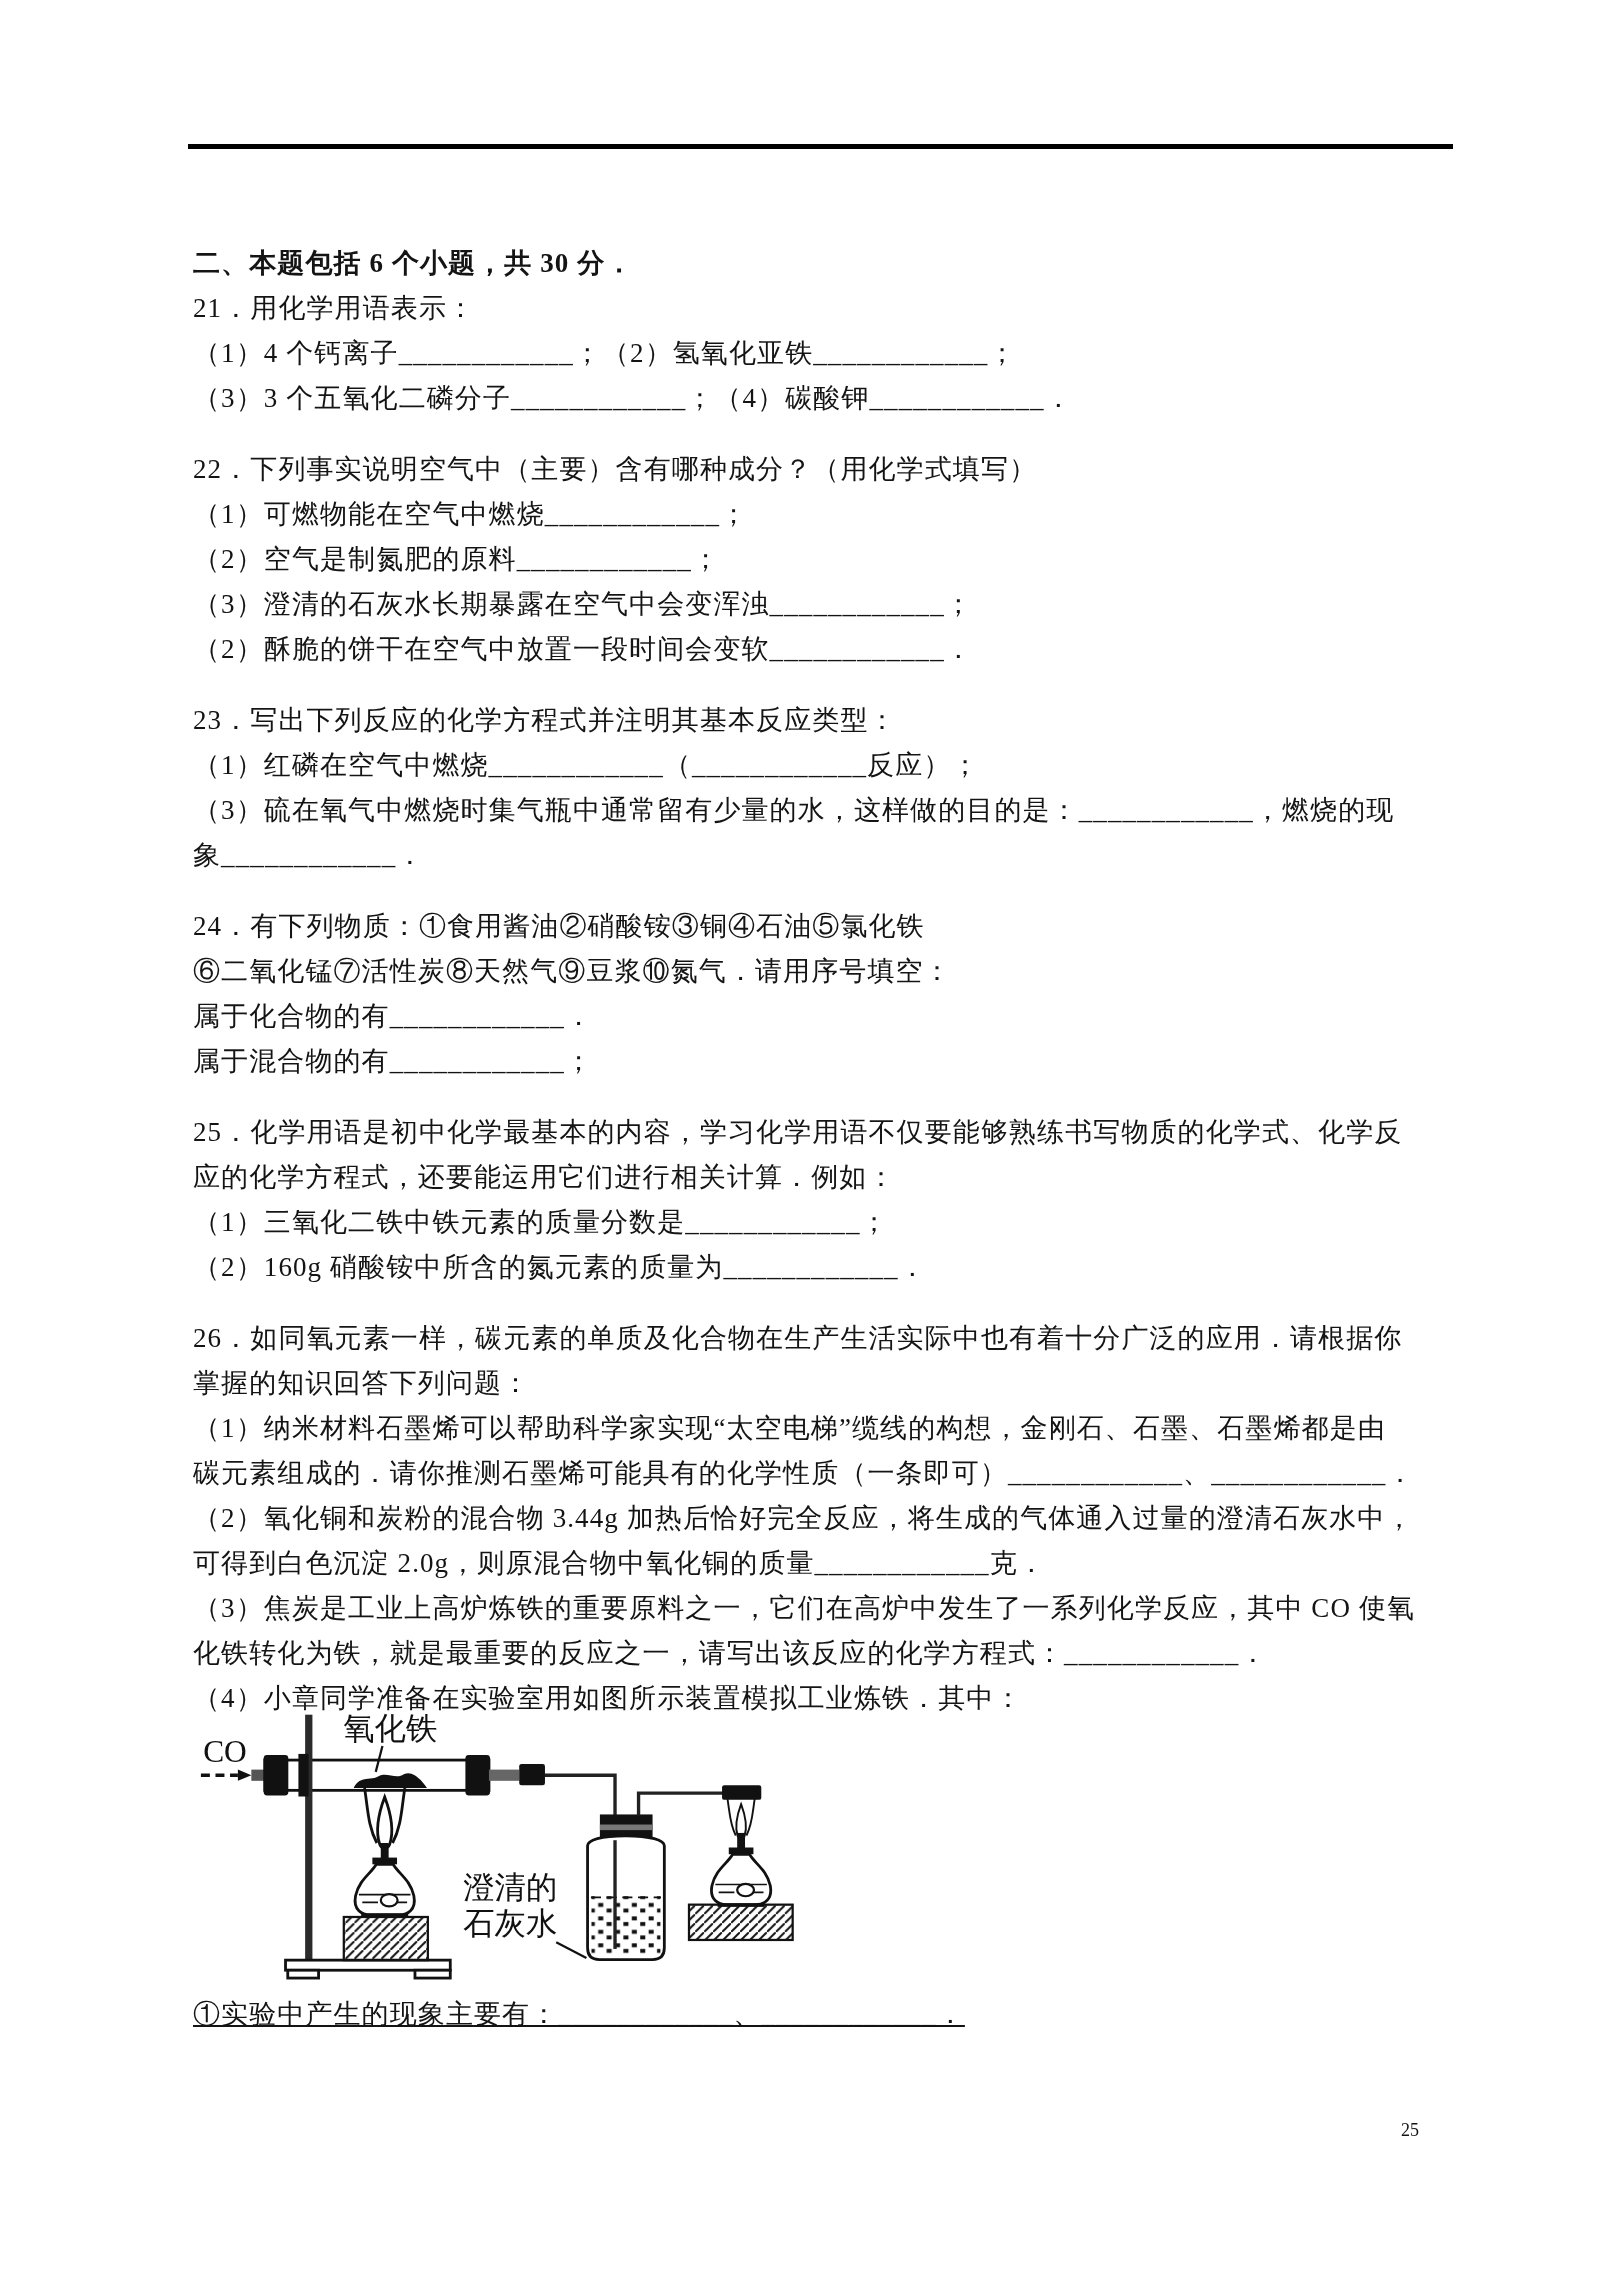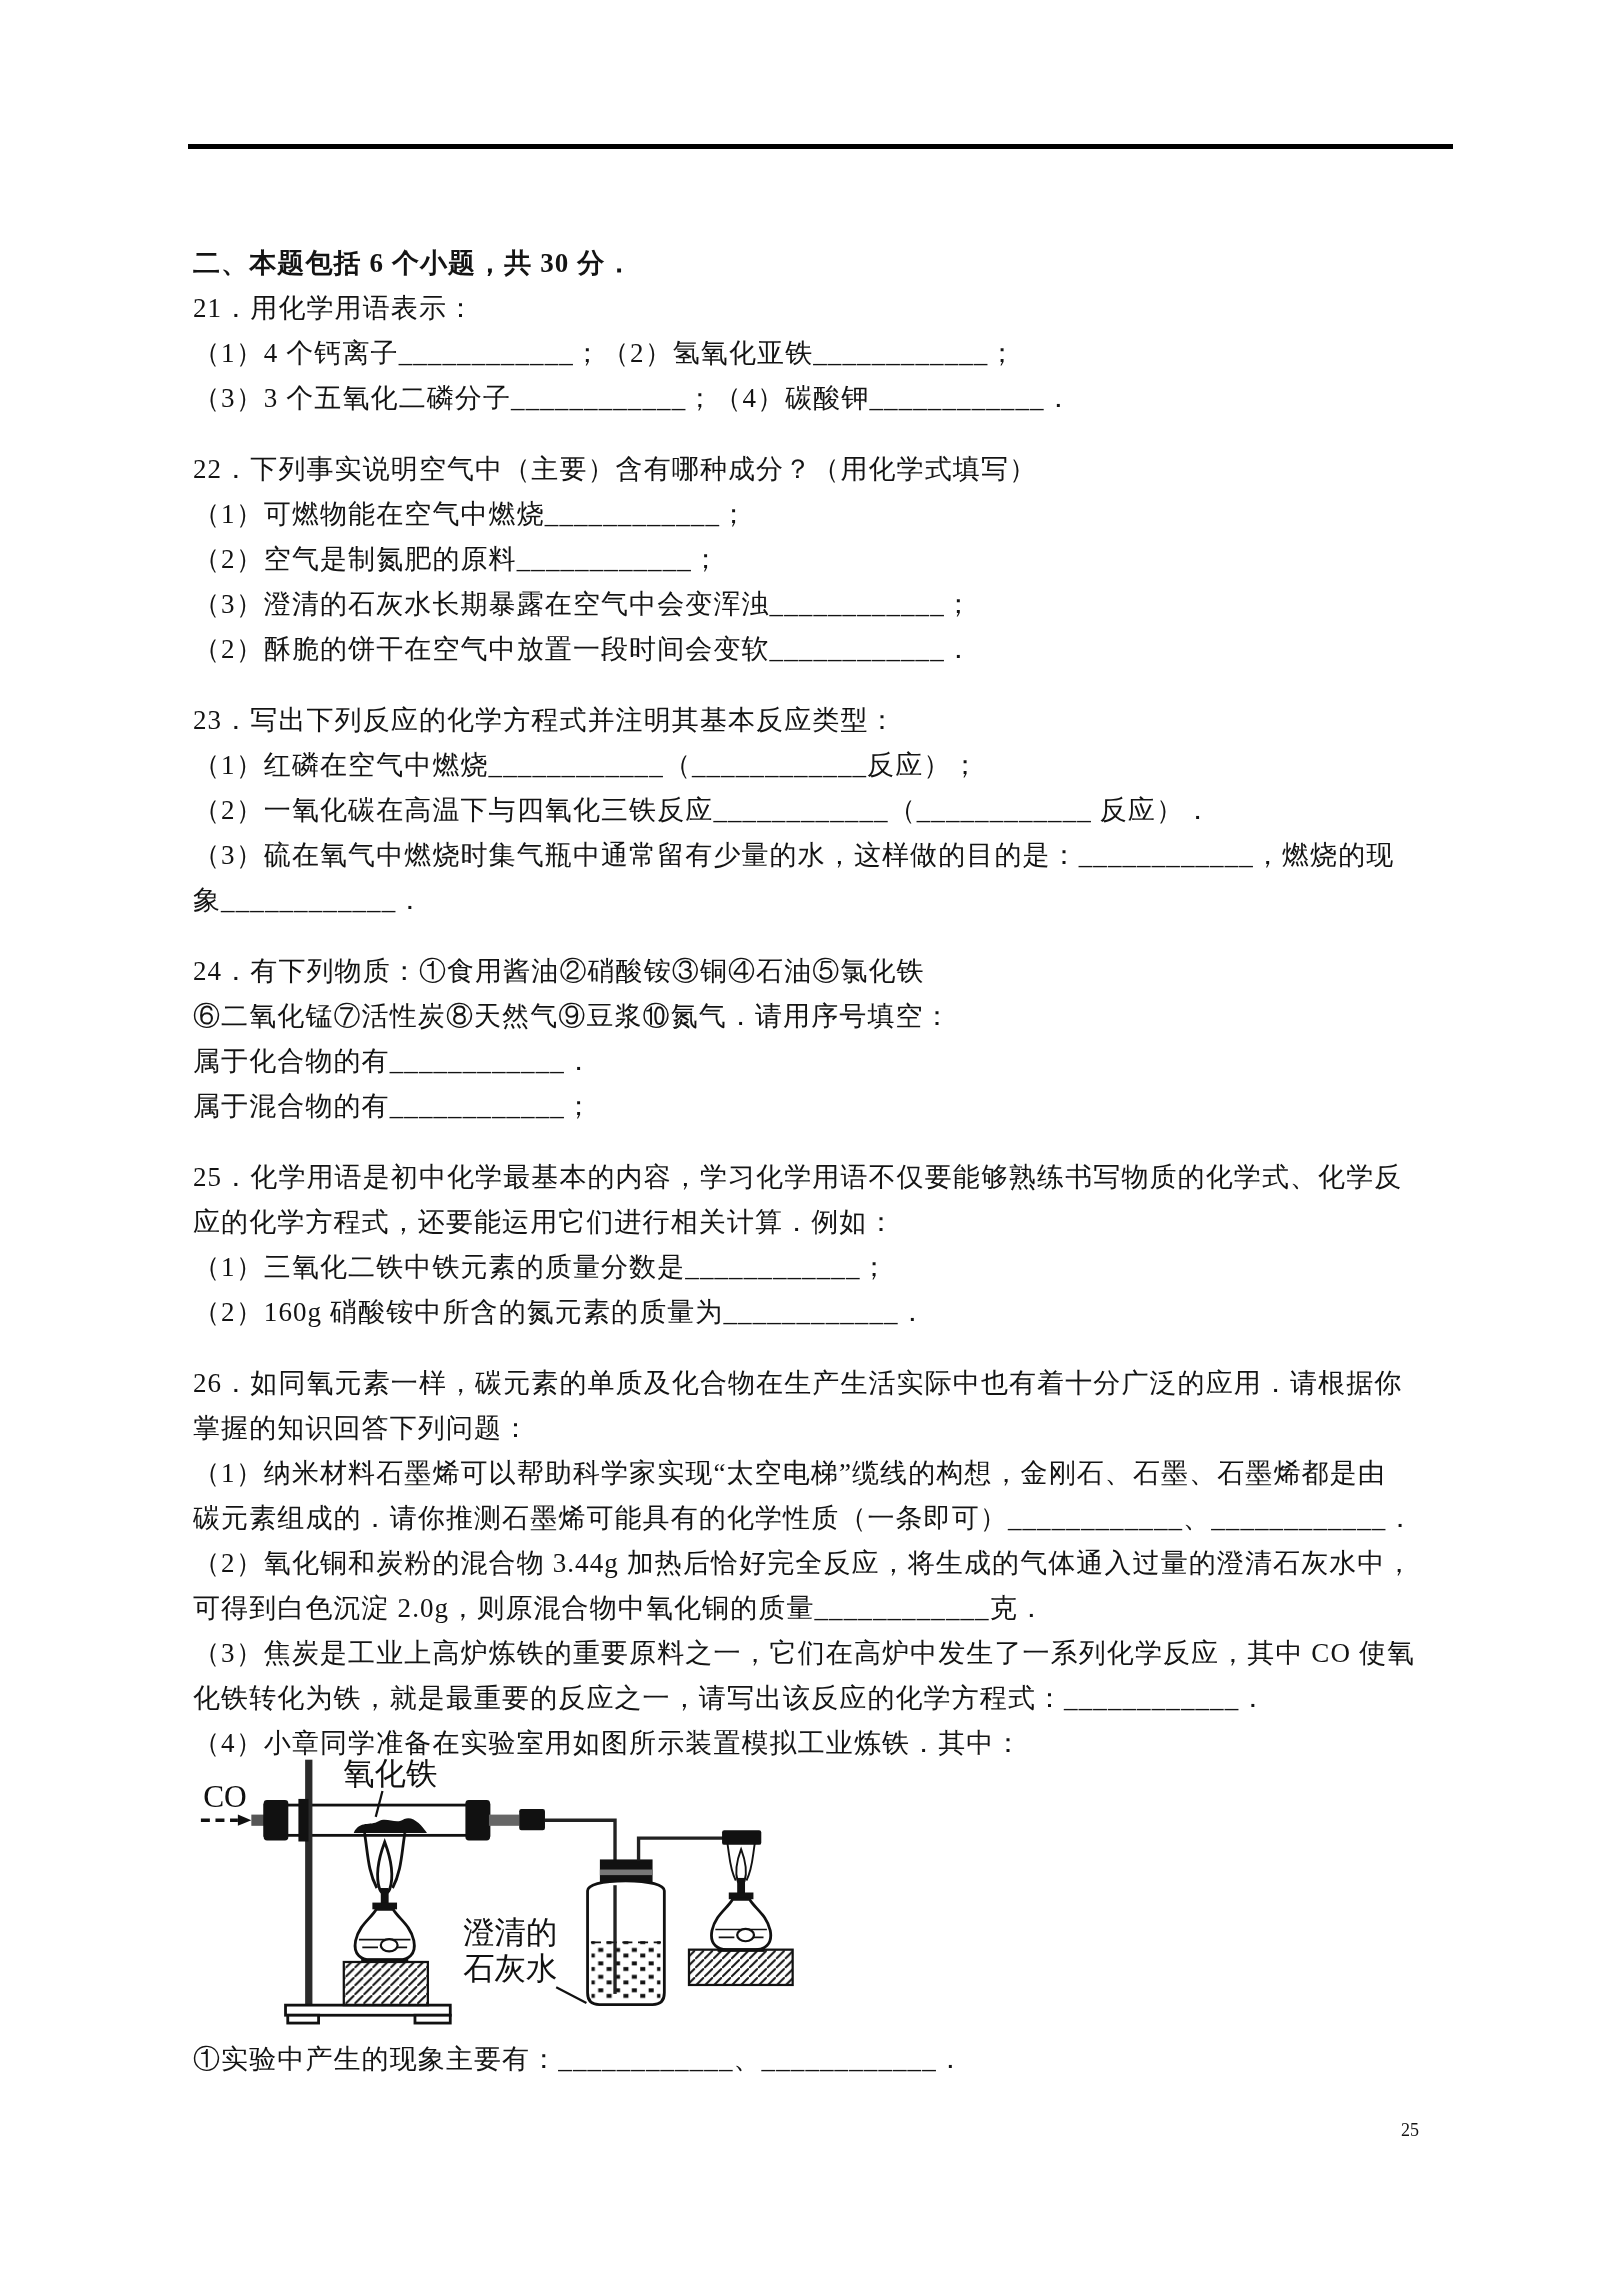--- a/index.html
+++ b/index.html
@@ -25,21 +25,21 @@
   .line {
     height: 45px;
     line-height: 45px;
     font-size: 27px;
     letter-spacing: 1.1px;
     white-space: nowrap;
   }
   .bold { font-weight: bold; }
   .q { margin-top: 26px; }
   .diagram-wrap { margin-top: -22.4px; }
-  .obs-line { margin-top: -5.6px; }
+  .obs-line { margin-top: -5.6px; text-decoration: underline; }
   .page-number {
     position: absolute;
     left: 1401px; top: 2113px;
     font-size: 18px;
     line-height: 34px;
   }
   svg text {
     font-family: "Liberation Serif", "DejaVu Serif", serif;
     fill: #111;
   }
@@ -65,21 +65,20 @@
       <div class="line">22．下列事实说明空气中（主要）含有哪种成分？（用化学式填写）</div>
       <div class="line">（1）可燃物能在空气中燃烧____________；</div>
       <div class="line">（2）空气是制氮肥的原料____________；</div>
       <div class="line">（3）澄清的石灰水长期暴露在空气中会变浑浊____________；</div>
       <div class="line">（2）酥脆的饼干在空气中放置一段时间会变软____________．</div>
     </div>
 
     <div class="q">
       <div class="line">23．写出下列反应的化学方程式并注明其基本反应类型：</div>
       <div class="line">（1）红磷在空气中燃烧____________（____________反应）；</div>
-      <div class="line">（2）一氧化碳在高温下与四氧化三铁反应____________（____________ 反应）．</div>
       <div class="line">（3）硫在氧气中燃烧时集气瓶中通常留有少量的水，这样做的目的是：____________，燃烧的现</div>
       <div class="line">象____________．</div>
     </div>
 
     <div class="q">
       <div class="line">24．有下列物质：①食用酱油②硝酸铵③铜④石油⑤氯化铁</div>
       <div class="line">⑥二氧化锰⑦活性炭⑧天然气⑨豆浆⑩氮气．请用序号填空：</div>
       <div class="line">属于化合物的有____________．</div>
       <div class="line">属于混合物的有____________；</div>
     </div>

